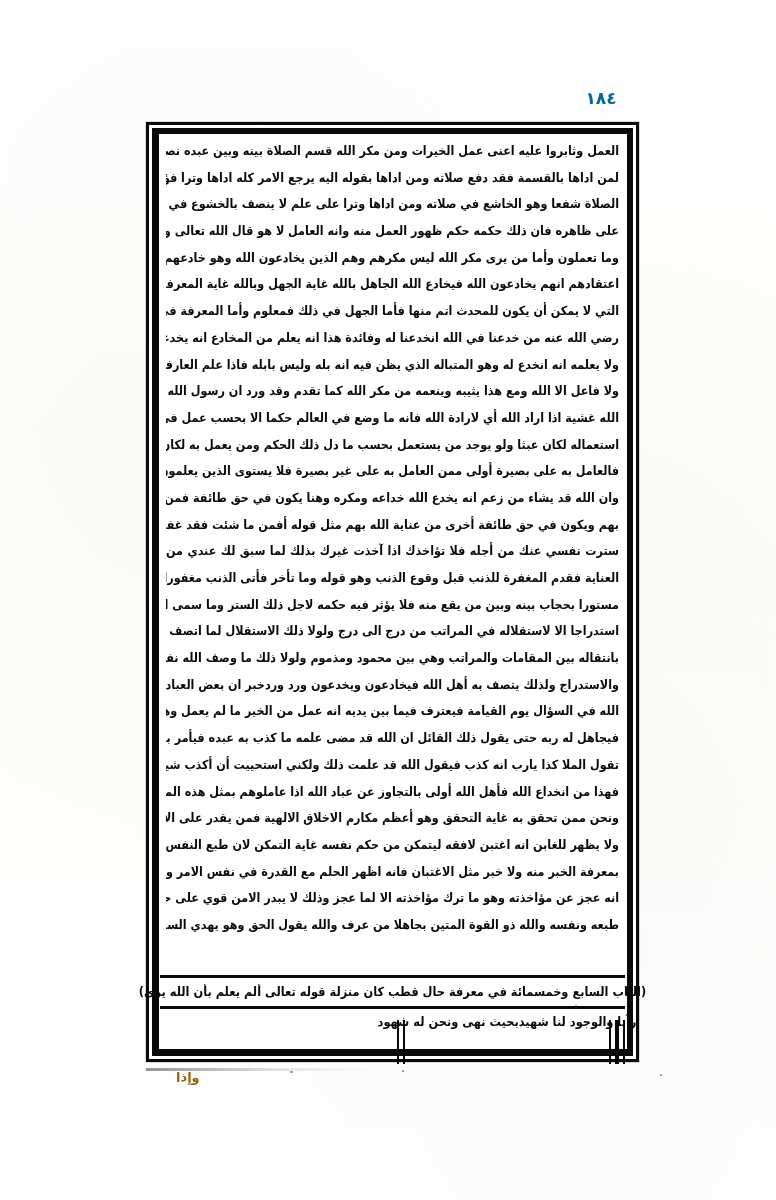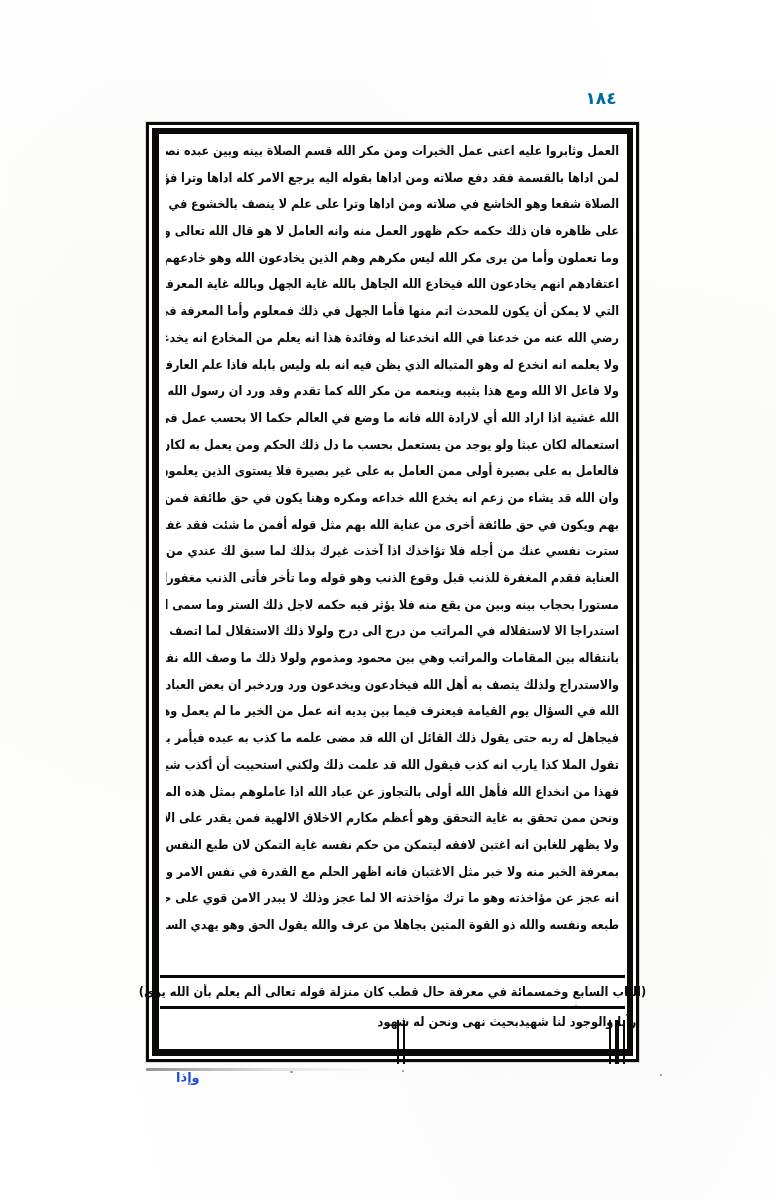--- a/index.html
+++ b/index.html
@@ -181,21 +181,21 @@
   }
 
   
   .catchword{
     position:absolute;
     left:176px;top:1070px;
     direction:rtl;
     font-family:"DejaVu Sans","Liberation Sans",sans-serif;
     font-size:13px;
     font-weight:700;
-    color:#1d4ed8;
+    color:#a16207;
   }
   
   .streak{
     position:absolute;
     left:146px;top:1068px;width:230px;height:3px;
     background:linear-gradient(90deg,rgba(20,18,16,.45),rgba(20,18,16,.12) 55%,rgba(20,18,16,0));
     pointer-events:none;
   }
   .speck{
     position:absolute;background:#2a2723;border-radius:50%;opacity:.55;pointer-events:none;

